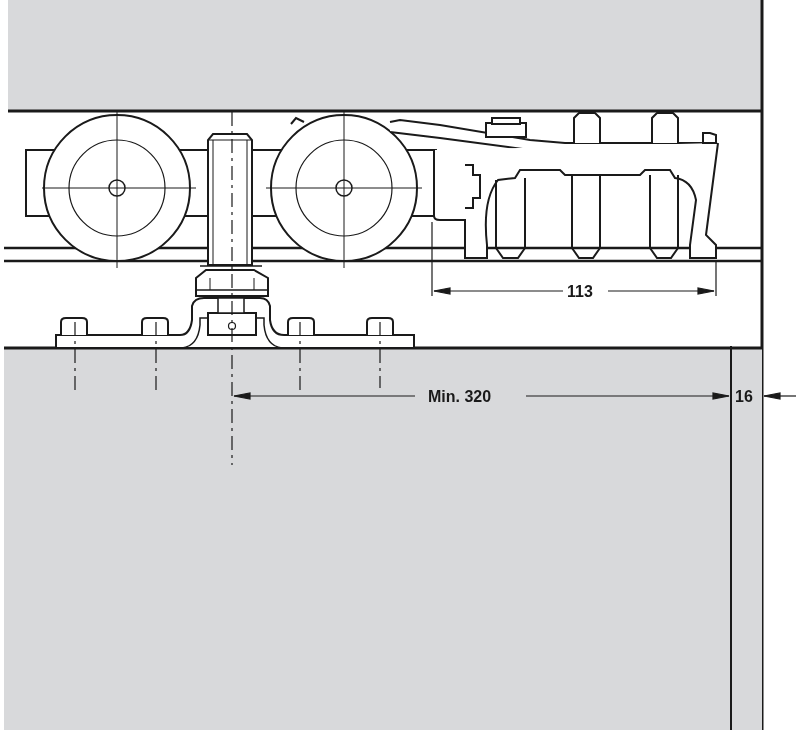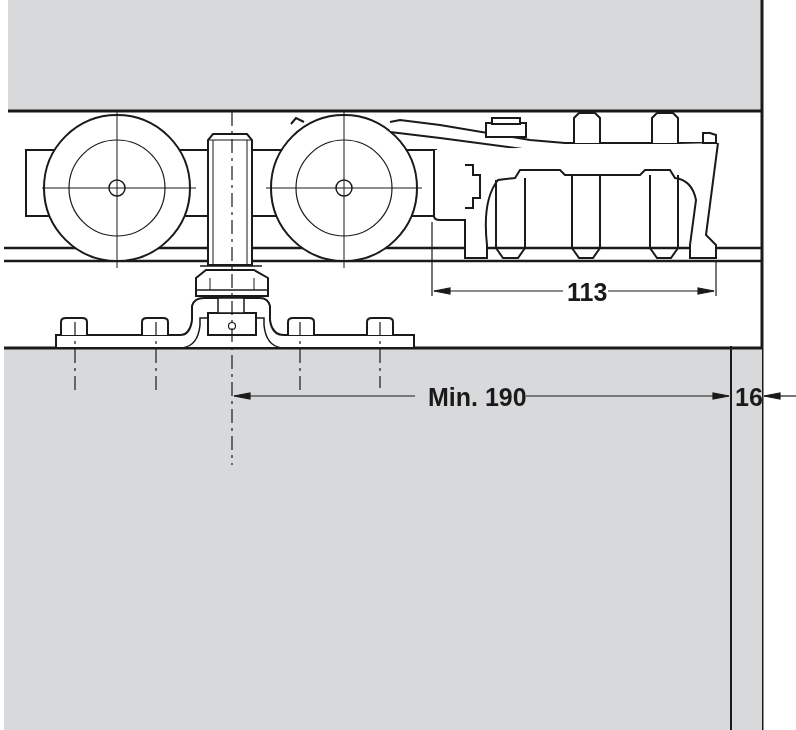--- a/index.html
+++ b/index.html
@@ -1,18 +1,18 @@
 <!DOCTYPE html>
 <html><head>
 <meta charset="utf-8">
 <style>
   html,body{margin:0;padding:0;background:#ffffff;}
   #canvas{position:relative;width:796px;height:730px;overflow:hidden;background:#fff;}
   svg{position:absolute;left:0;top:0;}
-  .lbl{position:absolute;font-family:"Liberation Sans",sans-serif;font-weight:bold;font-size:25px;color:#1a1a1a;background:transparent;line-height:20px;white-space:nowrap;}
+  .lbl{position:absolute;font-family:"Liberation Sans",sans-serif;font-weight:bold;font-size:16px;color:#1a1a1a;background:transparent;line-height:20px;white-space:nowrap;}
 </style>
 </head>
 <body>
 
 <div id="canvas">
 <svg width="796" height="730" viewBox="0 0 796 730" fill="none" stroke="#1a1a1a">
 
   <rect x="8" y="0" width="754" height="110" fill="#d8d9db" stroke="none"></rect>
   <line x1="8" y1="111" x2="762" y2="111" stroke-width="3"></line>
 
@@ -111,15 +111,15 @@
     <path d="M729,396 L713,393 L713,399 Z" fill="#1a1a1a"></path>
   </g>
 
   <g stroke-width="1.2">
     <line x1="764" y1="396" x2="796" y2="396"></line>
     <path d="M764,396 L780,393 L780,399 Z" fill="#1a1a1a"></path>
   </g>
 </svg>
 
 <div class="lbl" style="left:567px;top:282px;">113</div>
-<div class="lbl" style="left:428px;top:387px;">Min. 190</div>
+<div class="lbl" style="left:428px;top:387px;">Min. 320</div>
 <div class="lbl" style="left:735px;top:387px;">16</div>
 </div>
 
 </body></html>

